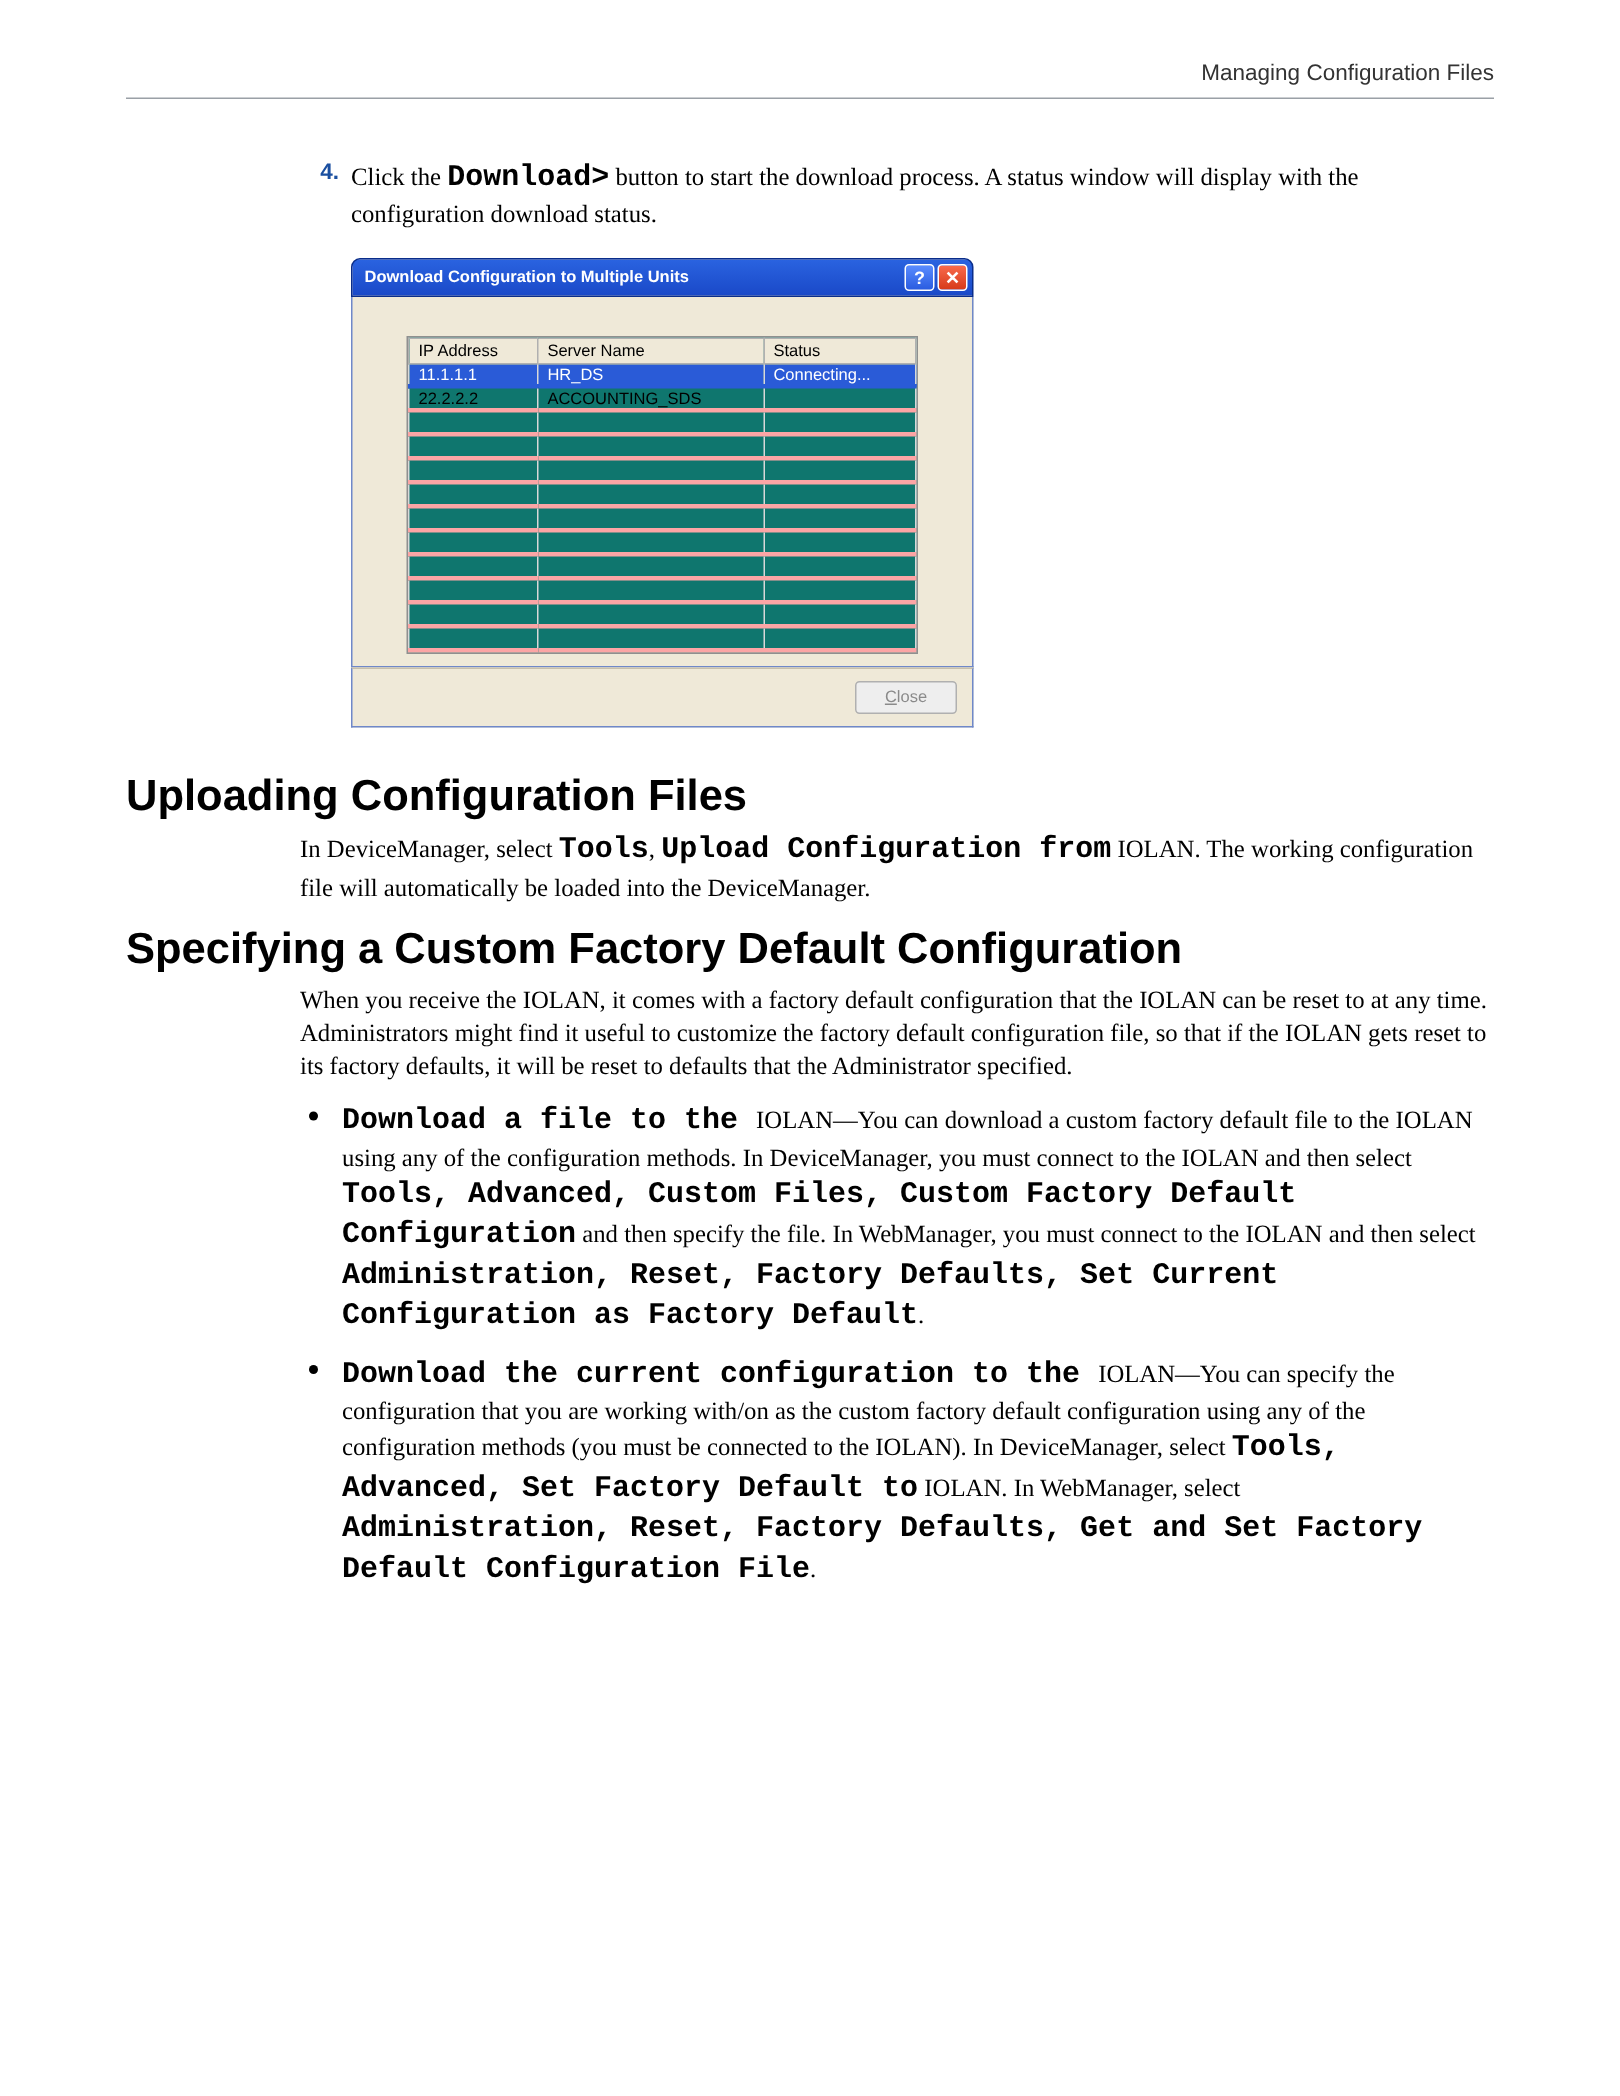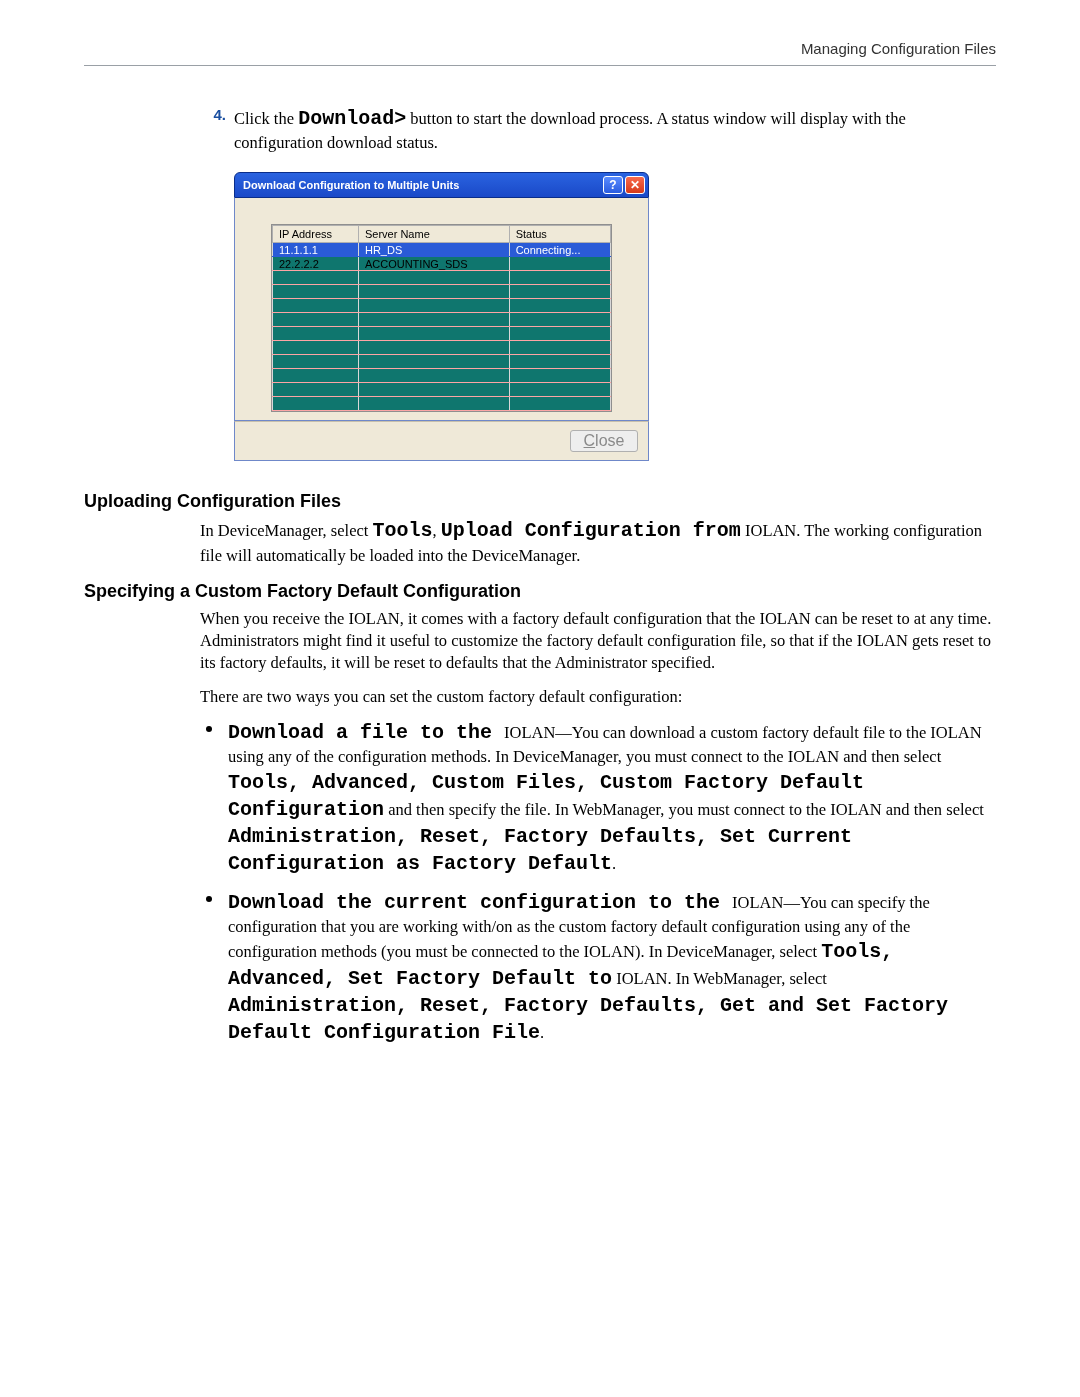--- a/index.html
+++ b/index.html
@@ -99,55 +99,55 @@
     text-align: left;
     font-weight: normal;
     background: #efe9d8;
     border: 1px solid #b0b0b0;
     padding: 1px 6px;
     height: 14px;
   }
   .tbl td {
     border-left: 1px solid #d8d8d8;
     border-right: 1px solid #d8d8d8;
-    border-bottom: 1px solid #fca5a5;
+    border-bottom: 3px solid #fca5a5;
     padding: 0 6px;
     height: 13px;
     white-space: nowrap;
   }
   .tbl tr.sel td {
     background: #2a5bd7;
     color: #fff;
     border-bottom-color: #2a5bd7;
   }
   .tbl-box { border: 1px solid #8f8f8f; }
   .dlg-footer {
     background: #efe9d8;
     border: 1px solid #6f88c9;
     border-top: 1px solid #c8c0ac;
     padding: 8px 10px;
     display: flex;
     justify-content: flex-end;
   }
   .dlg-btn {
     width: 68px; height: 22px;
-    font-size: 16px;
+    font-size: 11px;
     font-family: Tahoma, Arial, sans-serif;
     background: #eee;
     border: 1px solid #b0b0b0;
     border-radius: 3px;
     color: #8a8a8a;
   }
   .dlg-btn u { text-decoration: underline; }
 
   
   h2.sec {
     font-family: Arial, Helvetica, sans-serif;
     font-weight: bold;
-    font-size: 18px;
+    font-size: 29px;
     margin: 14px 0 6px 0;
   }
   .para {
     margin: 0 0 12px 116px;
     line-height: 1.33;
   }
   ul.bul {
     margin: 4px 0 12px 116px;
     padding: 0;
     list-style: none;
@@ -275,21 +275,20 @@
     </div>
   </div>
 
   <h2 class="sec">Uploading Configuration Files</h2>
   <p class="para">
     <span>In DeviceManager, select </span><span class="b">Tools</span><span>, </span><span class="b">Upload Configuration from</span><span> IOLAN. The working configuration file will automatically be loaded into the DeviceManager.</span>
   </p>
 
   <h2 class="sec">Specifying a Custom Factory Default Configuration</h2>
   <p class="para">When you receive the IOLAN, it comes with a factory default configuration that the IOLAN can be reset to at any time. Administrators might find it useful to customize the factory default configuration file, so that if the IOLAN gets reset to its factory defaults, it will be reset to defaults that the Administrator specified.</p>
-  <p class="para">There are two ways you can set the custom factory default configuration:</p>
 
   <ul class="bul">
     <li>
       <span class="b">Download a file to the </span><span>IOLAN—You can download a custom factory default file to the IOLAN using any of the configuration methods. In DeviceManager, you must connect to the IOLAN and then select </span><span class="b">Tools, Advanced, Custom Files, Custom Factory Default Configuration</span><span> and then specify the file. In WebManager, you must connect to the IOLAN and then select </span><span class="b">Administration, Reset, Factory Defaults, Set Current Configuration as Factory Default</span><span>.</span>
     </li>
     <li>
       <span class="b">Download the current configuration to the </span><span>IOLAN—You can specify the configuration that you are working with/on as the custom factory default configuration using any of the configuration methods (you must be connected to the IOLAN). In DeviceManager, select </span><span class="b">Tools, Advanced, Set Factory Default to</span><span> IOLAN. In WebManager, select </span><span class="b">Administration, Reset, Factory Defaults, Get and Set Factory Default Configuration File</span><span>.</span>
     </li>
   </ul>
 

